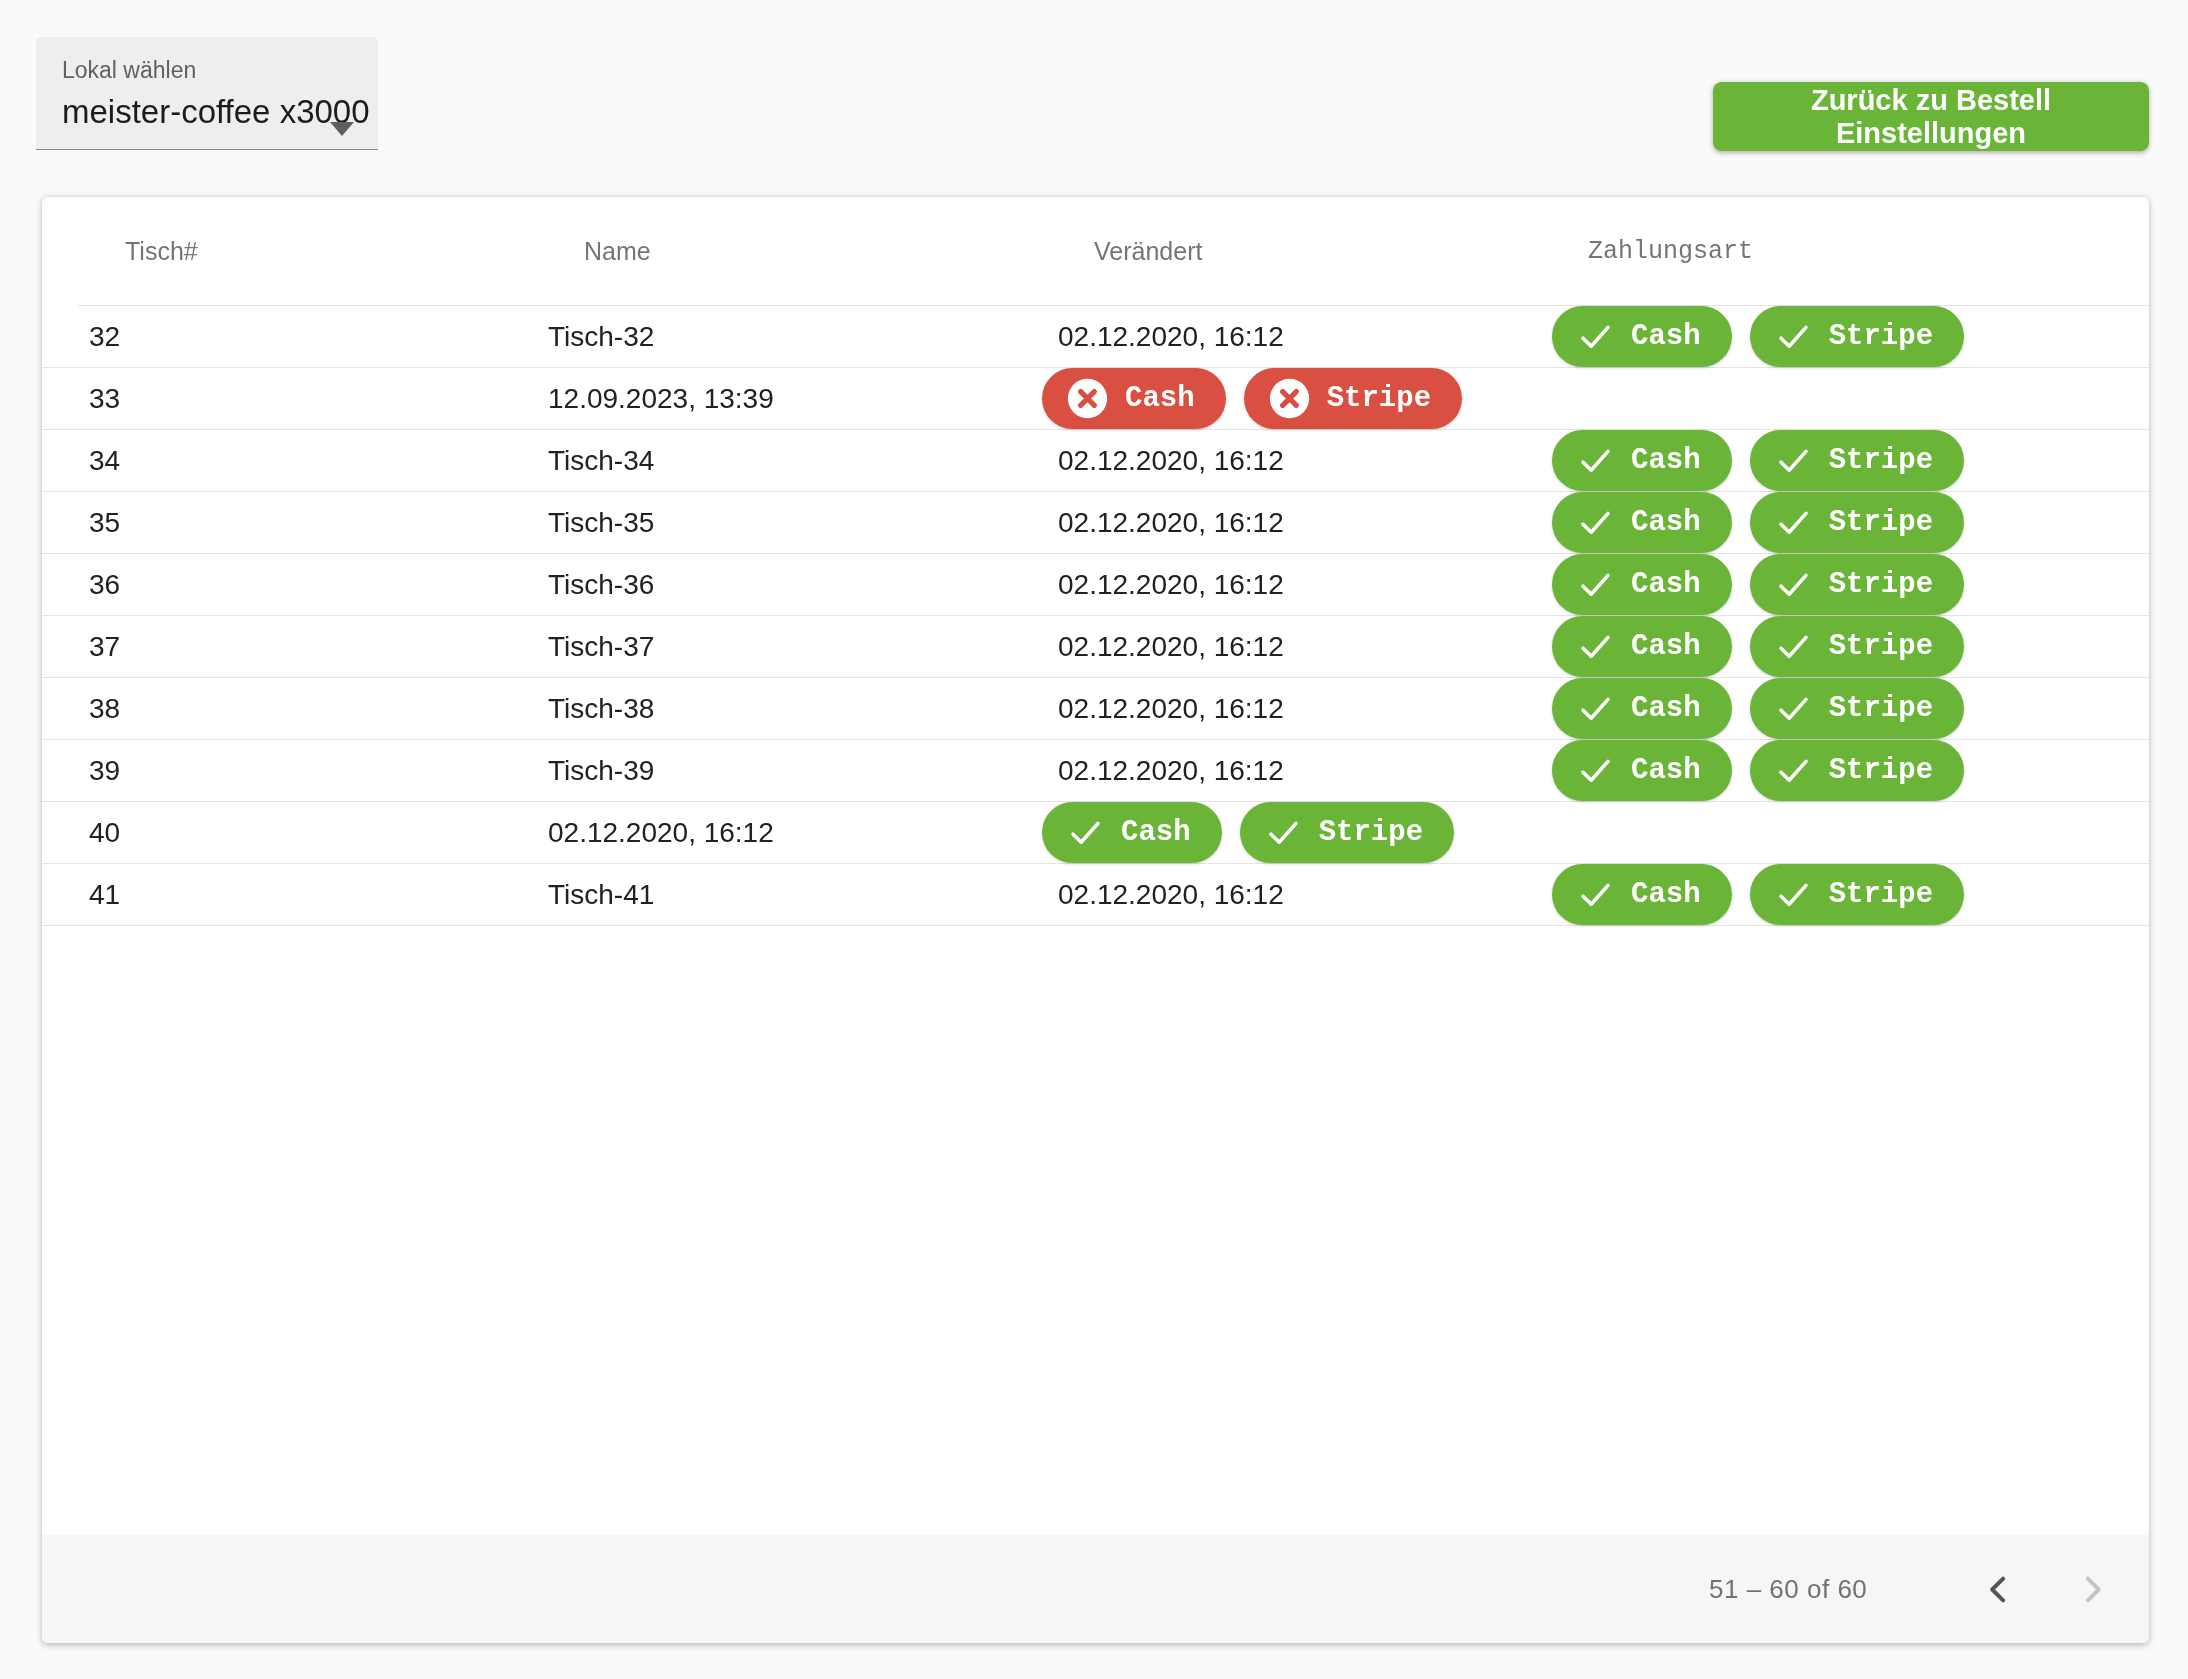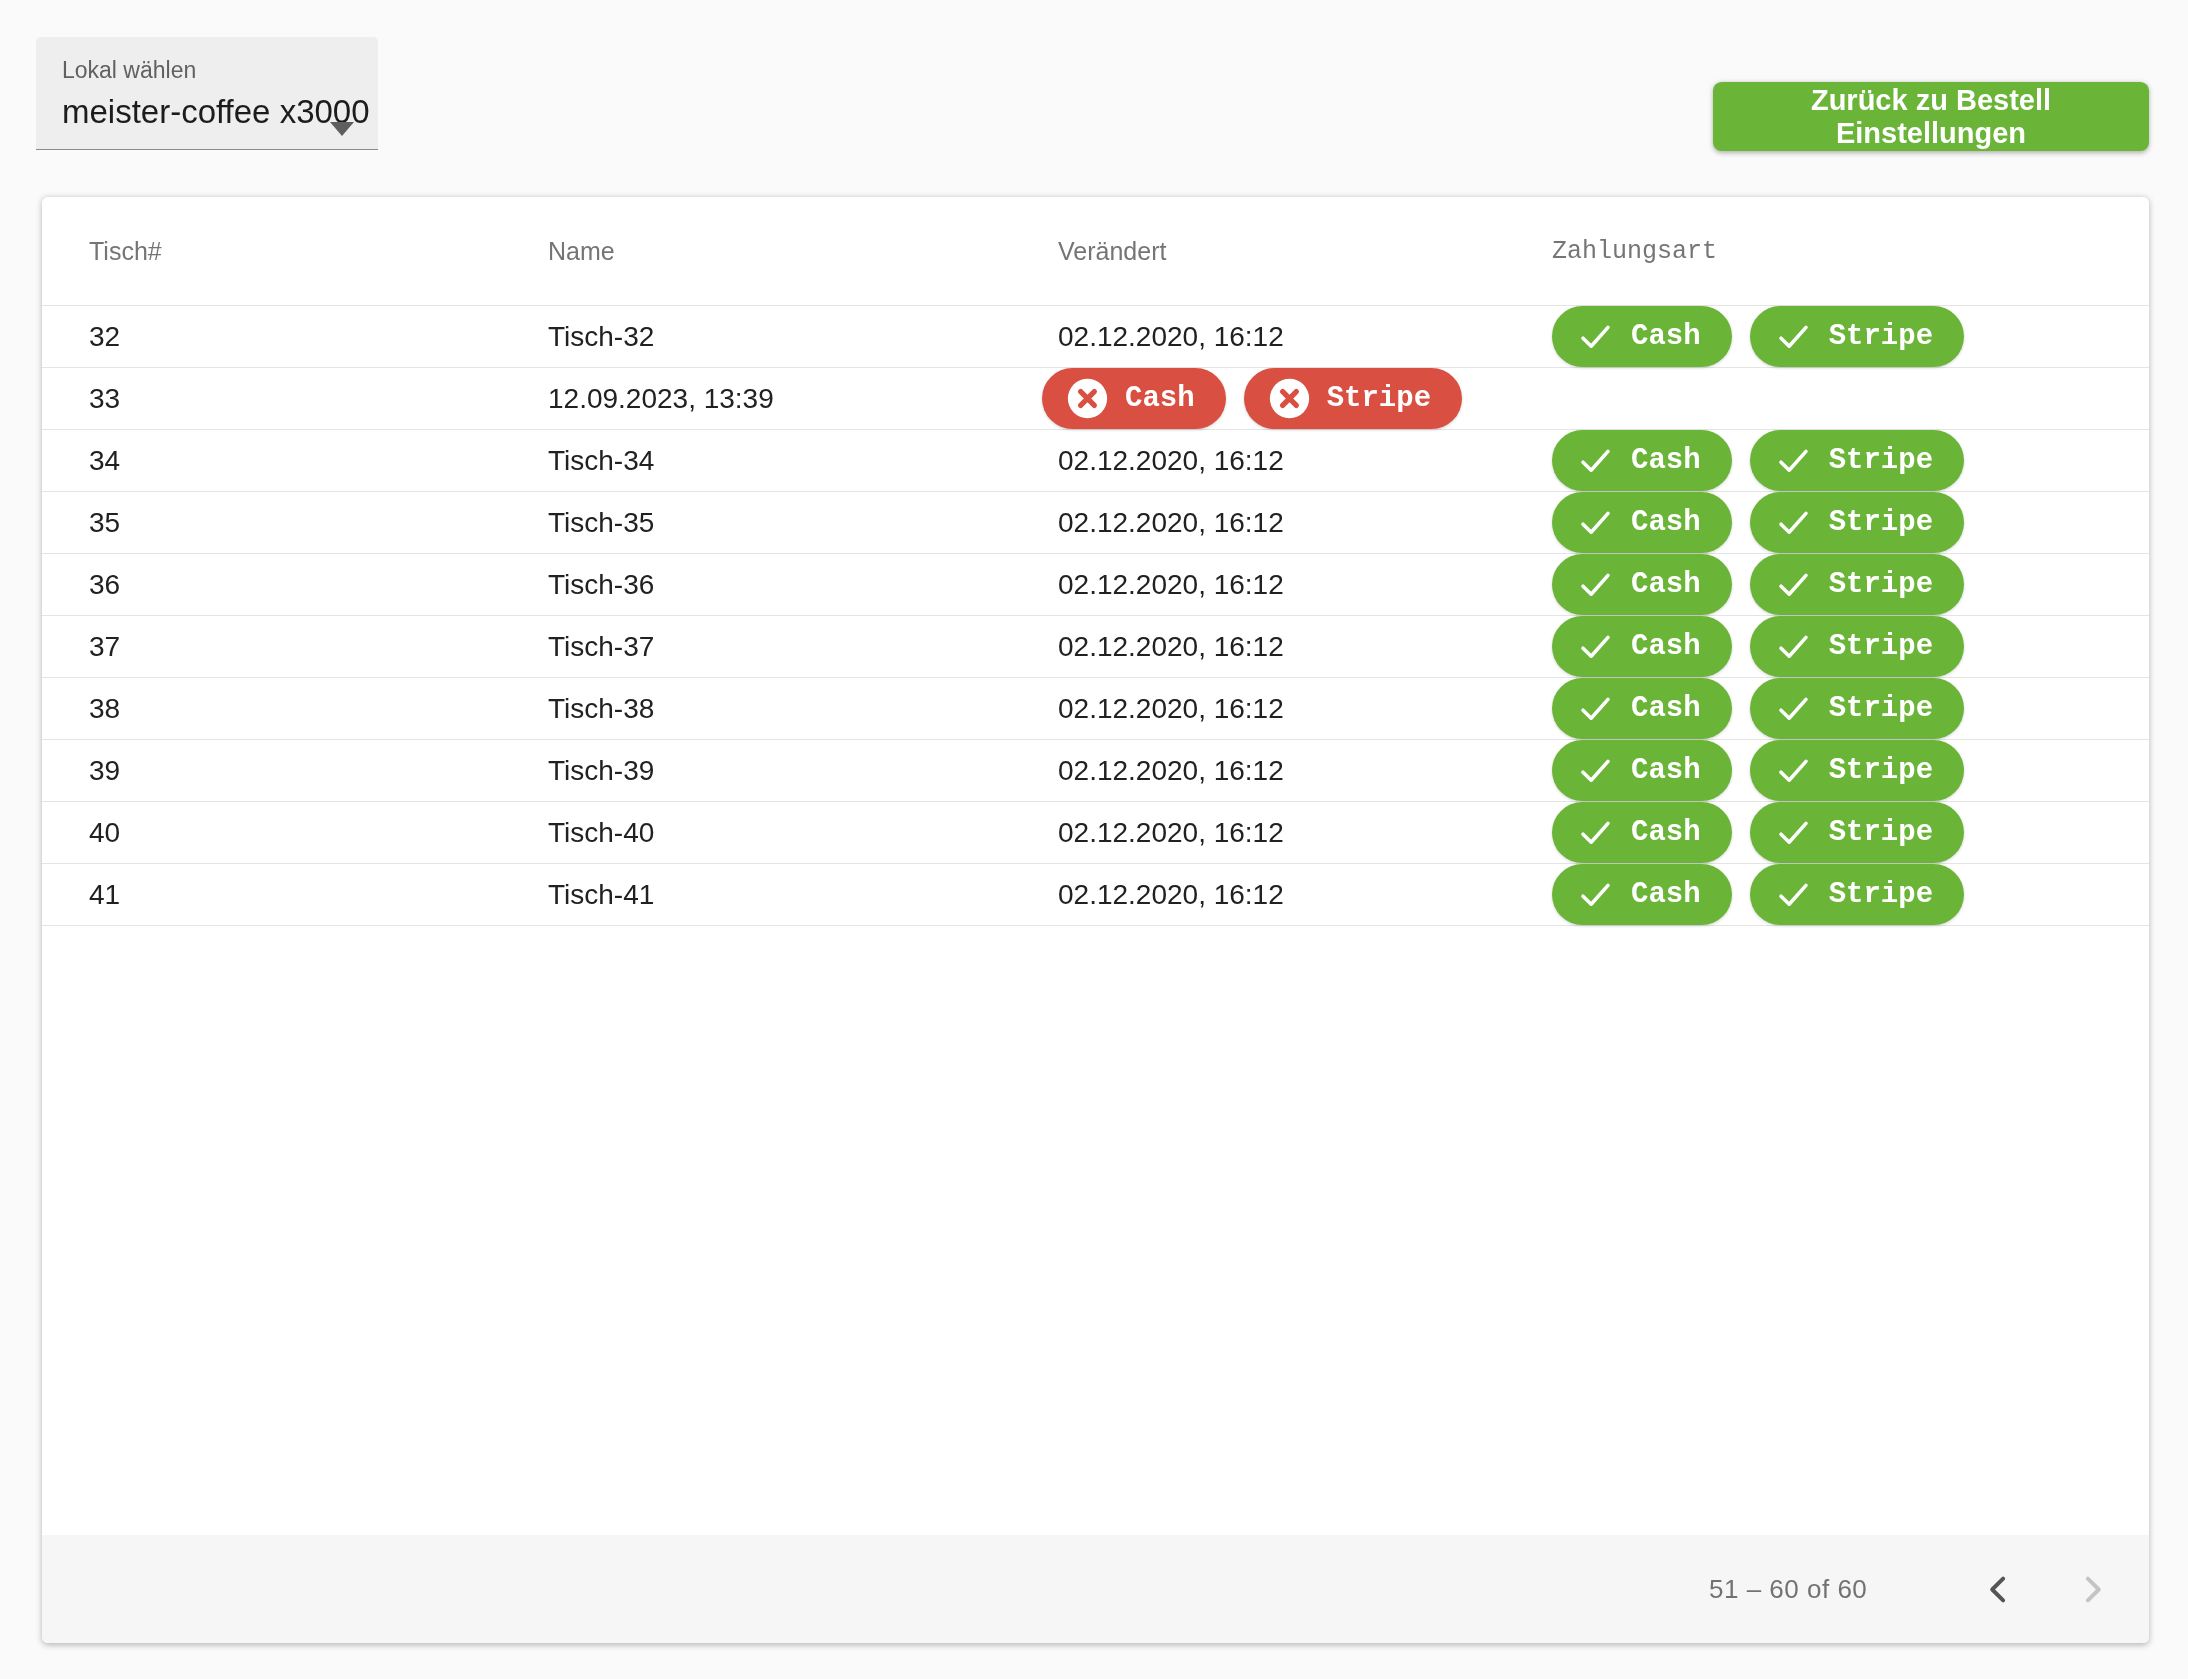--- a/index.html
+++ b/index.html
@@ -57,21 +57,21 @@
     background: #ffffff;
     border-radius: 5.8px;
     box-shadow: 0 1.9px 6.7px rgba(0,0,0,0.28);
     display: flex; flex-direction: column;
     overflow: hidden;
   }
   .thead {
     flex: 0 0 109px;
     display: flex; align-items: center;
     border-bottom: 1px solid var(--row-border);
-    color: #757575; font-size: 25px; font-weight: 500;
+    color: #757575; font-size: 25px; font-weight: 500; margin-left: 36px;
   }
   .row {
     flex: 0 0 94px;
     display: flex; align-items: center;
     border-bottom: 1px solid var(--row-border);
     color: #212121; font-size: 28px;
   }
   .c1 { width: 506px; padding-left: 47px; }
   .c2 { width: 510px; }
   .c3 { width: 268px; }
@@ -306,21 +306,20 @@
           <path d="M3.9 13.1 L9.2 18.3 L20.1 6.1" fill="none" stroke="#ffffff" stroke-width="2.3" stroke-linecap="round" stroke-linejoin="round"></path>
         </svg>
 
         <span class="pill-label">Stripe</span>
       </button>
     </div>
   </div>
 
   <div class="row">
     <div class="c1">40</div>
-    <div class="c2">Tisch-40</div>
     <div class="c3">02.12.2020, 16:12</div>
     <div class="c4">
       <button class="pill on">
         <svg class="icon icon-check" width="37" height="37" viewBox="0 0 24 24">
           <path d="M3.9 13.1 L9.2 18.3 L20.1 6.1" fill="none" stroke="#ffffff" stroke-width="2.3" stroke-linecap="round" stroke-linejoin="round"></path>
         </svg>
 
         <span class="pill-label">Cash</span>
       </button>
       <button class="pill on">

